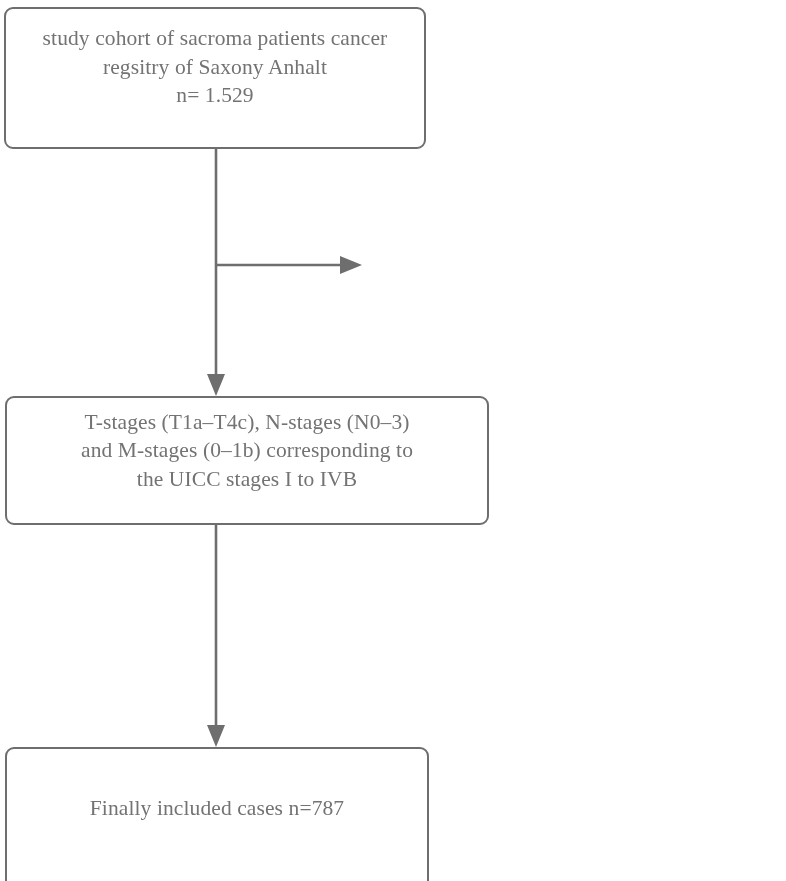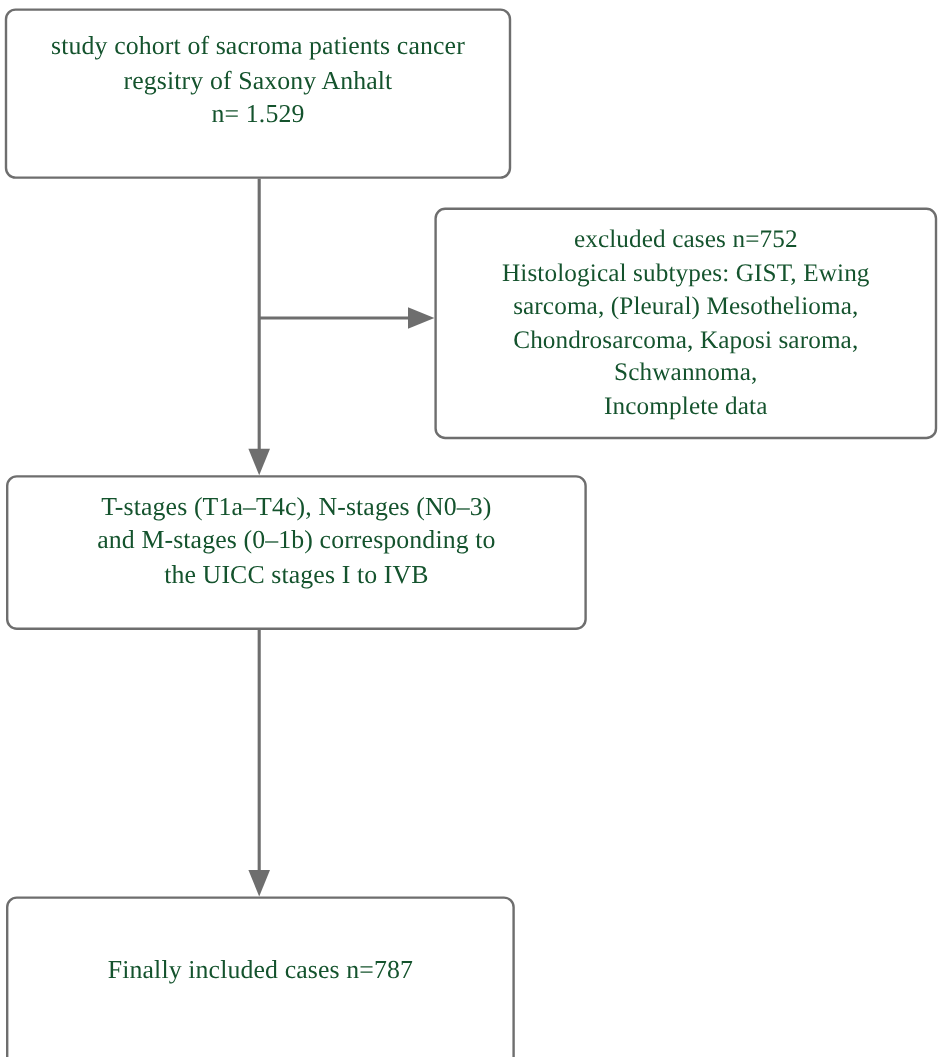--- a/index.html
+++ b/index.html
@@ -28,21 +28,21 @@
   .node {
     position: absolute;
     box-sizing: border-box;
     border: 2px solid #6e6e6e;
     border-radius: 9px;
     background: #ffffff;
     display: flex;
     align-items: center;
     justify-content: center;
     text-align: center;
-    color: #14532d;
+    color: #737373;
     line-height: 1.32;
     letter-spacing: 0.1px;
   }
 
   .node .node-text {
     display: block;
     width: 100%;
     white-space: pre-line;
     padding: 0 10px;
     box-sizing: border-box;
@@ -130,28 +130,20 @@
       <polygon class="conn-head" points="216,747 207,725 225,725"></polygon>
     </g>
   </svg>
 
   <div class="node" id="node-cohort">
     <span class="node-text">study cohort of sacroma patients cancer
 regsitry of Saxony Anhalt
 n= 1.529</span>
   </div>
 
-  <div class="node" id="node-excluded">
-    <span class="node-text">excluded cases n=752
-Histological subtypes: GIST, Ewing
-sarcoma, (Pleural) Mesothelioma,
-Chondrosarcoma, Kaposi saroma,
-Schwannoma,
-Incomplete data</span>
-  </div>
 
   <div class="node" id="node-staging">
     <span class="node-text">T-stages (T1a–T4c), N-stages (N0–3)
 and M-stages (0–1b) corresponding to
 the UICC stages I to IVB</span>
   </div>
 
   <div class="node" id="node-included">
     <span class="node-text">Finally included cases n=787</span>
   </div>

